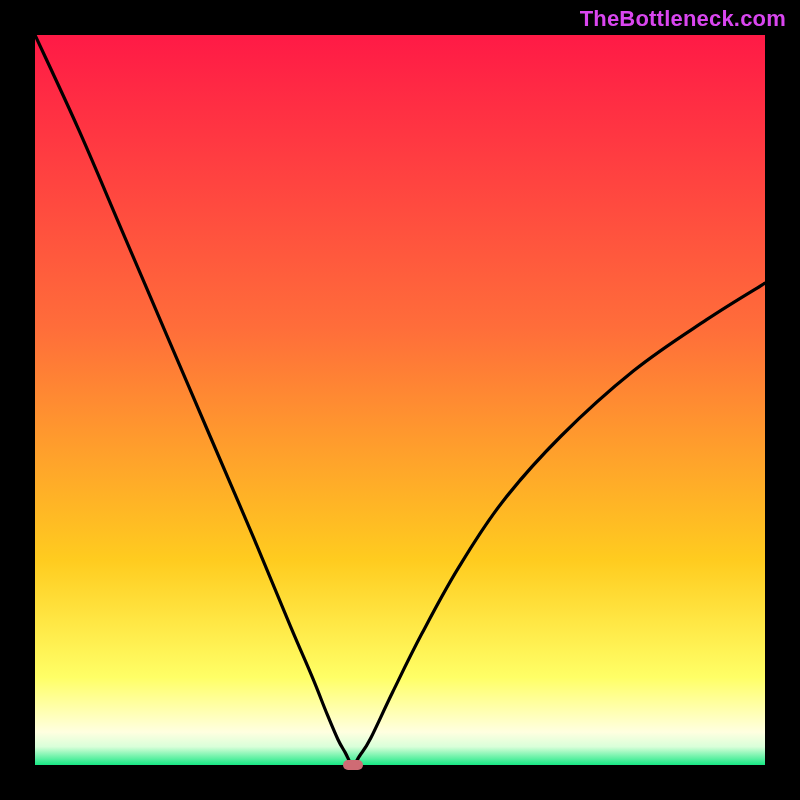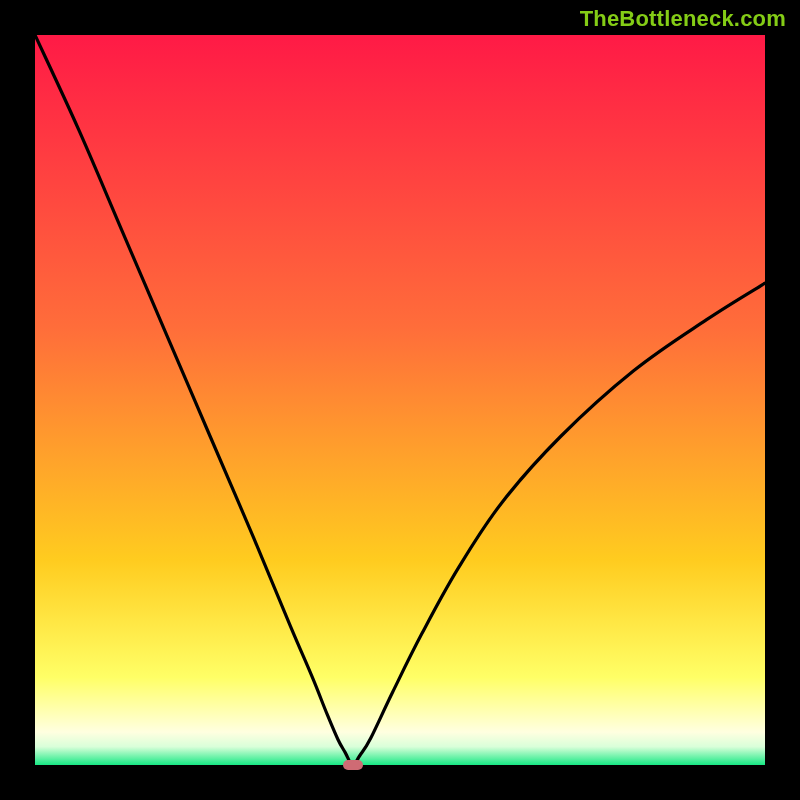--- a/index.html
+++ b/index.html
@@ -33,21 +33,21 @@
       var(--c3) 88%,
       var(--c4) 95.5%,
       var(--c5) 97.5%,
       var(--c6) 100%
     );
   }
   .watermark {
     position: absolute;
     top: 6px;
     right: 14px;
-    color: #84cc16;
+    color: #d946ef;
     font-size: 22px;
     font-weight: 600;
     letter-spacing: 0.2px;
     user-select: none;
   }
   svg.curve {
     position: absolute;
     top: 0;
     left: 0;
     width: 730px;

